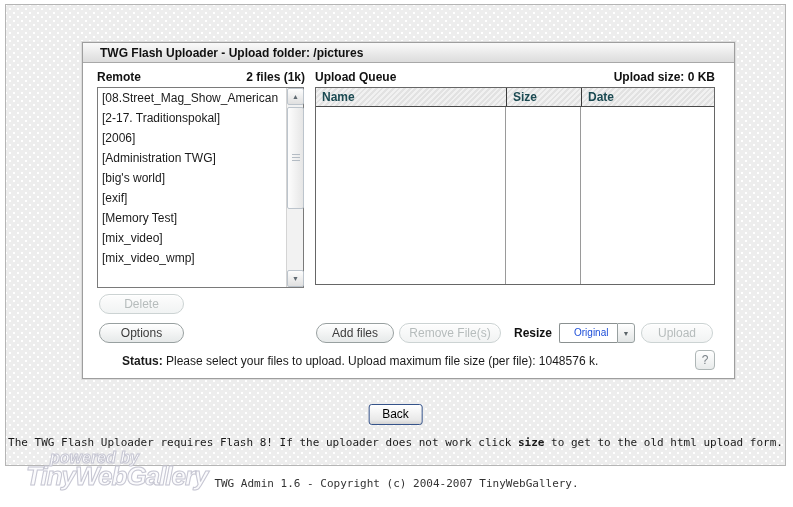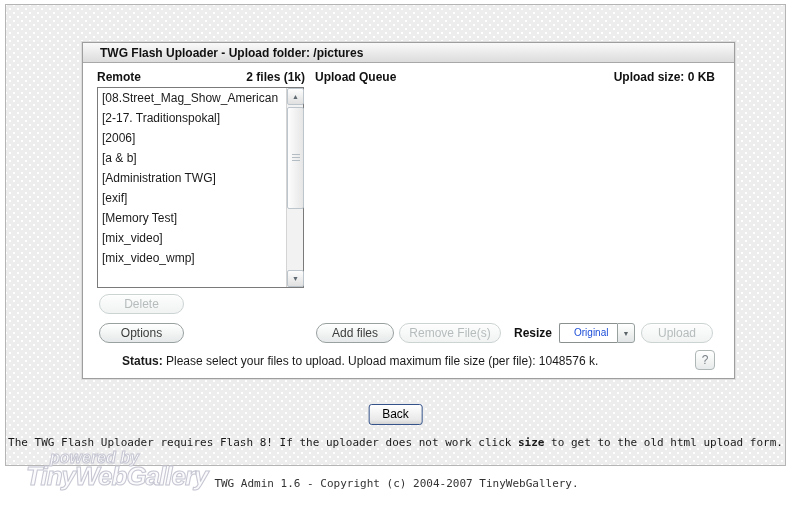--- a/index.html
+++ b/index.html
@@ -193,36 +193,47 @@
     <div class="panel-head head-queue">
       <span>Upload Queue</span>
       <span>Upload size: 0 KB</span>
     </div>
 
     <div class="listbox">
       <div class="list-items">
         <div class="list-item">[08.Street_Mag_Show_American</div>
         <div class="list-item">[2-17. Traditionspokal]</div>
         <div class="list-item">[2006]</div>
-        <div class="list-item">[a &amp; b]</div>
         <div class="list-item">[Administration TWG]</div>
+        <div class="list-item">[big's world]</div>
         <div class="list-item">[exif]</div>
         <div class="list-item">[Memory Test]</div>
         <div class="list-item">[mix_video]</div>
         <div class="list-item">[mix_video_wmp]</div>
       </div>
       <div class="scrollbar">
         <div class="sb-btn sb-up">▲</div>
         <div class="sb-thumb">
           <div class="sb-grip"></div>
         </div>
         <div class="sb-btn sb-down">▼</div>
       </div>
     </div>
 
+    <div class="queue-table">
+      <div class="thead">
+        <div class="th th-name">Name</div>
+        <div class="th th-size">Size</div>
+        <div class="th th-date">Date</div>
+      </div>
+      <div class="tbody">
+        <div class="col-div col-div-1"></div>
+        <div class="col-div col-div-2"></div>
+      </div>
+    </div>
 
     <div class="fbtn btn-delete disabled">Delete</div>
     <div class="fbtn btn-options">Options</div>
     <div class="fbtn btn-add">Add files</div>
     <div class="fbtn btn-remove disabled">Remove File(s)</div>
 
     <div class="resize-label">Resize</div>
     <div class="combo">
       <div class="combo-text">Original</div>
       <div class="combo-btn">▼</div>

